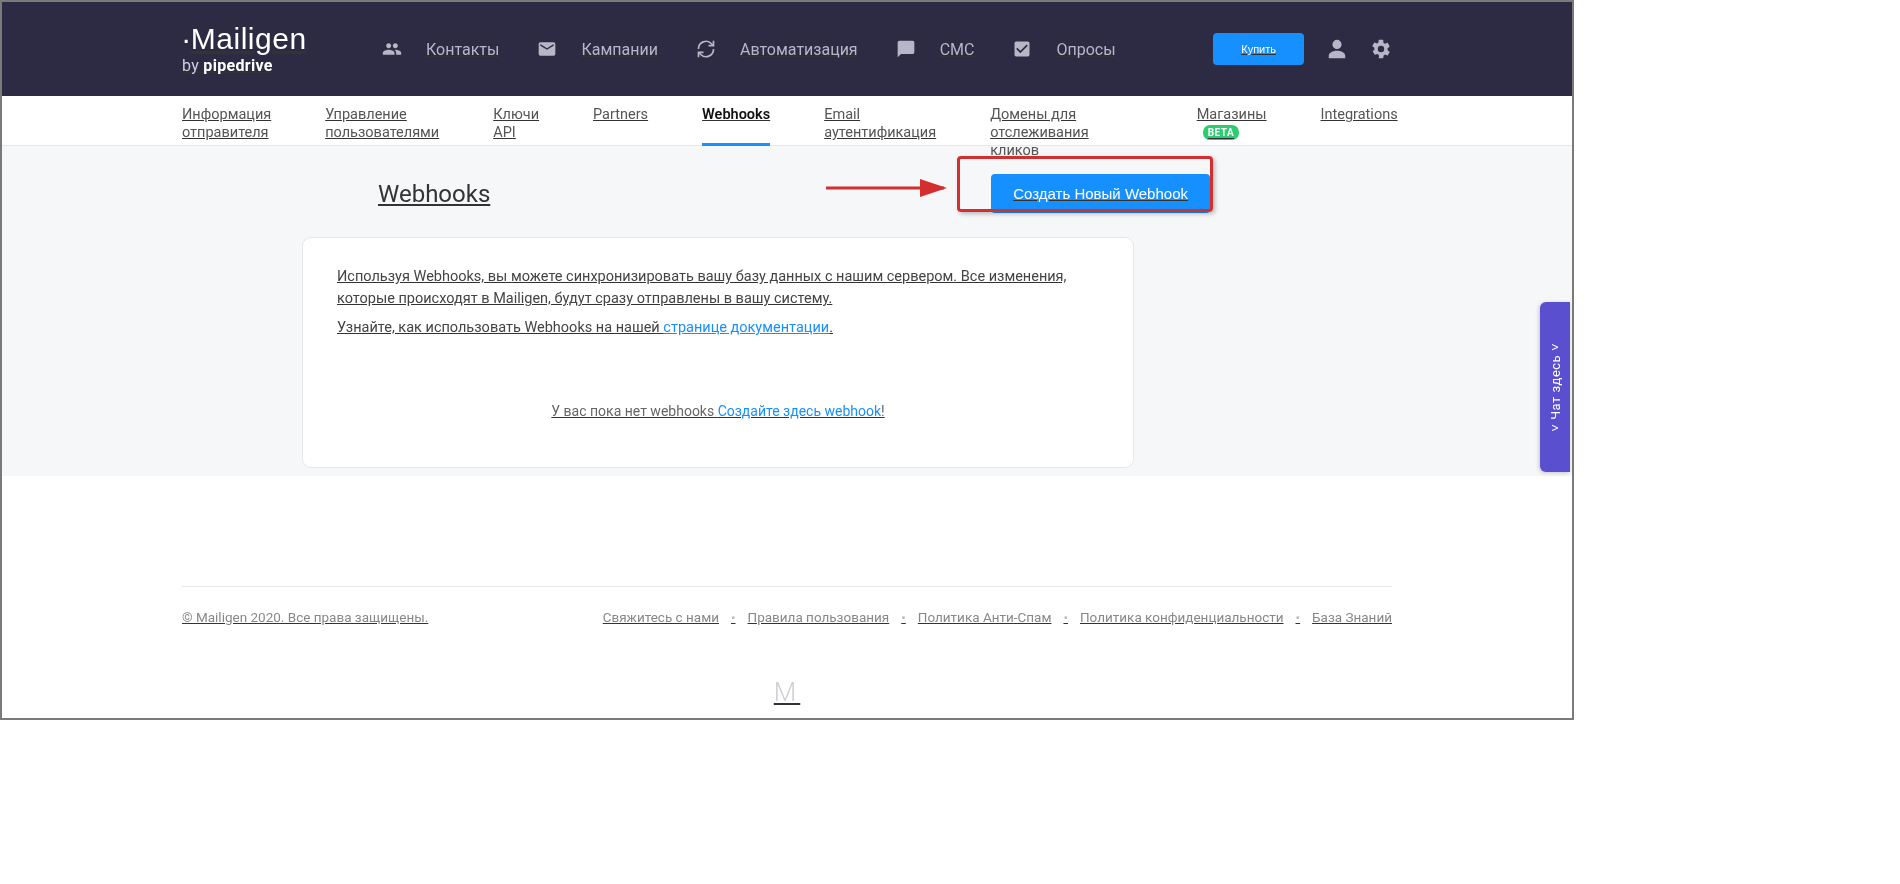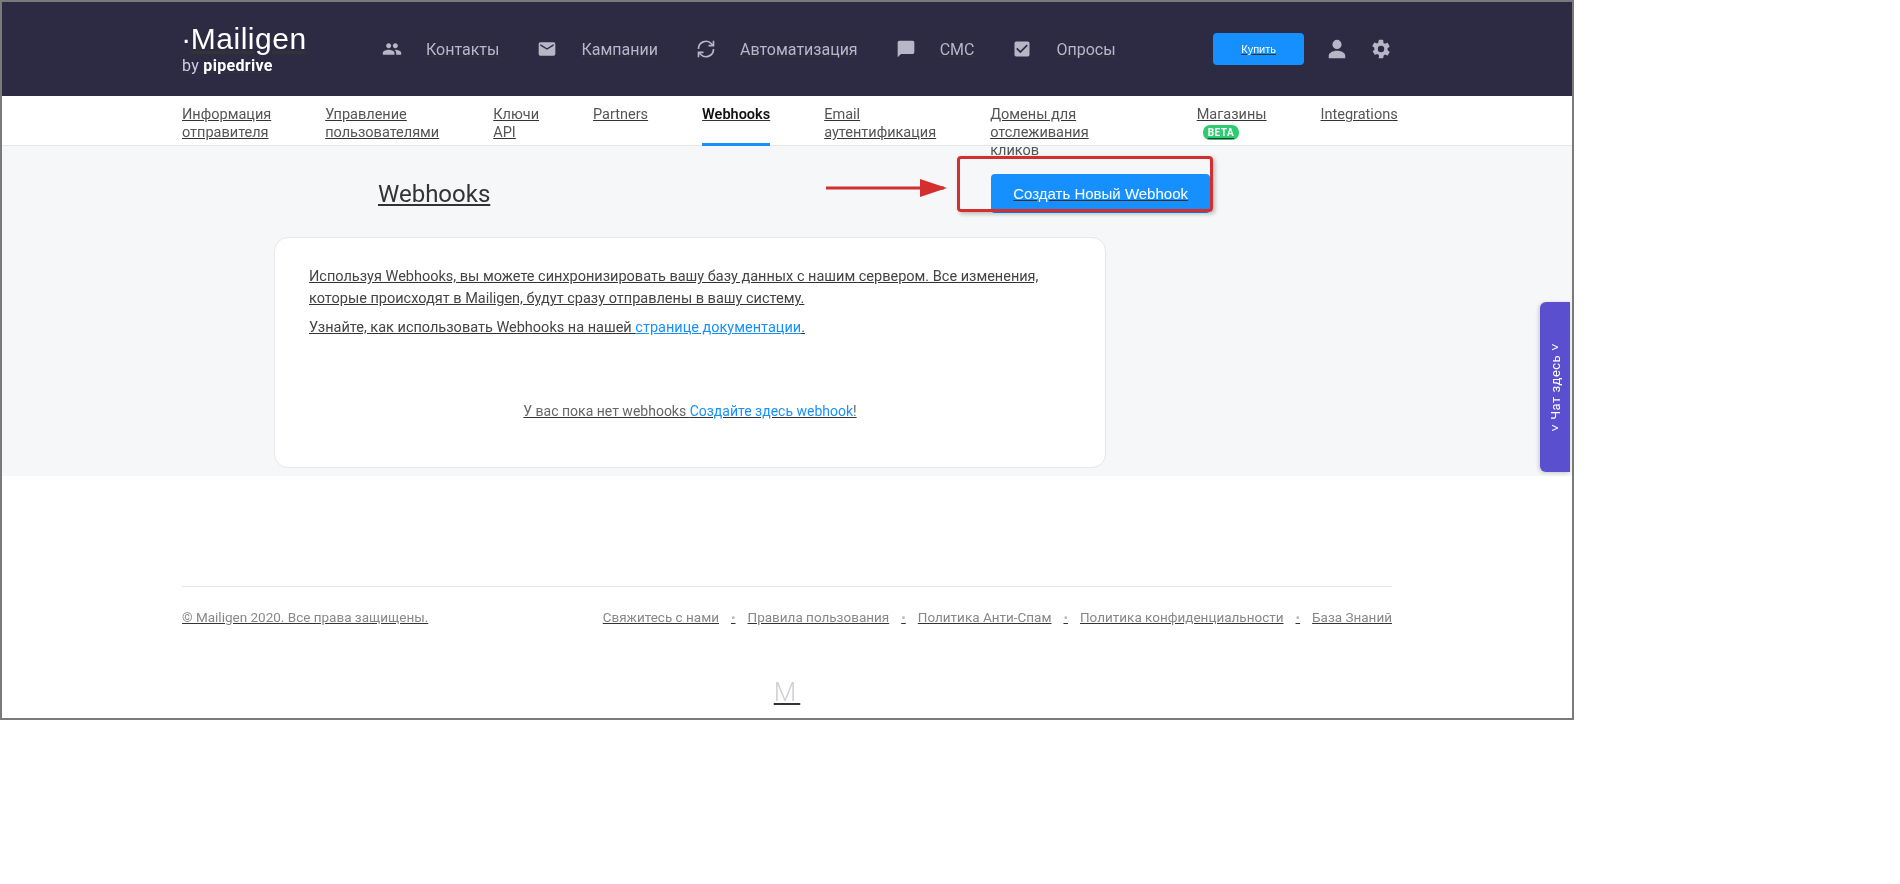--- a/index.html
+++ b/index.html
@@ -205,22 +205,22 @@
     border: none;
     border-radius: 4px;
     padding: 11px 22px;
     font-size: 15px;
     cursor: pointer;
   }
 
   .card {
     background: #fff;
     border: 1px solid var(--border);
-    border-radius: 14px;
-    margin-left: 92px;
+    border-radius: 9px;
+    margin-left: 120px;
     max-width: 832px;
     padding: 28px 34px 22px 34px;
   }
   .card p {
     margin: 0 0 6px 0;
     color: #444;
     font-size: 14.5px;
     line-height: 1.55;
   }
   .card a { color: var(--link); text-decoration: underline; }

